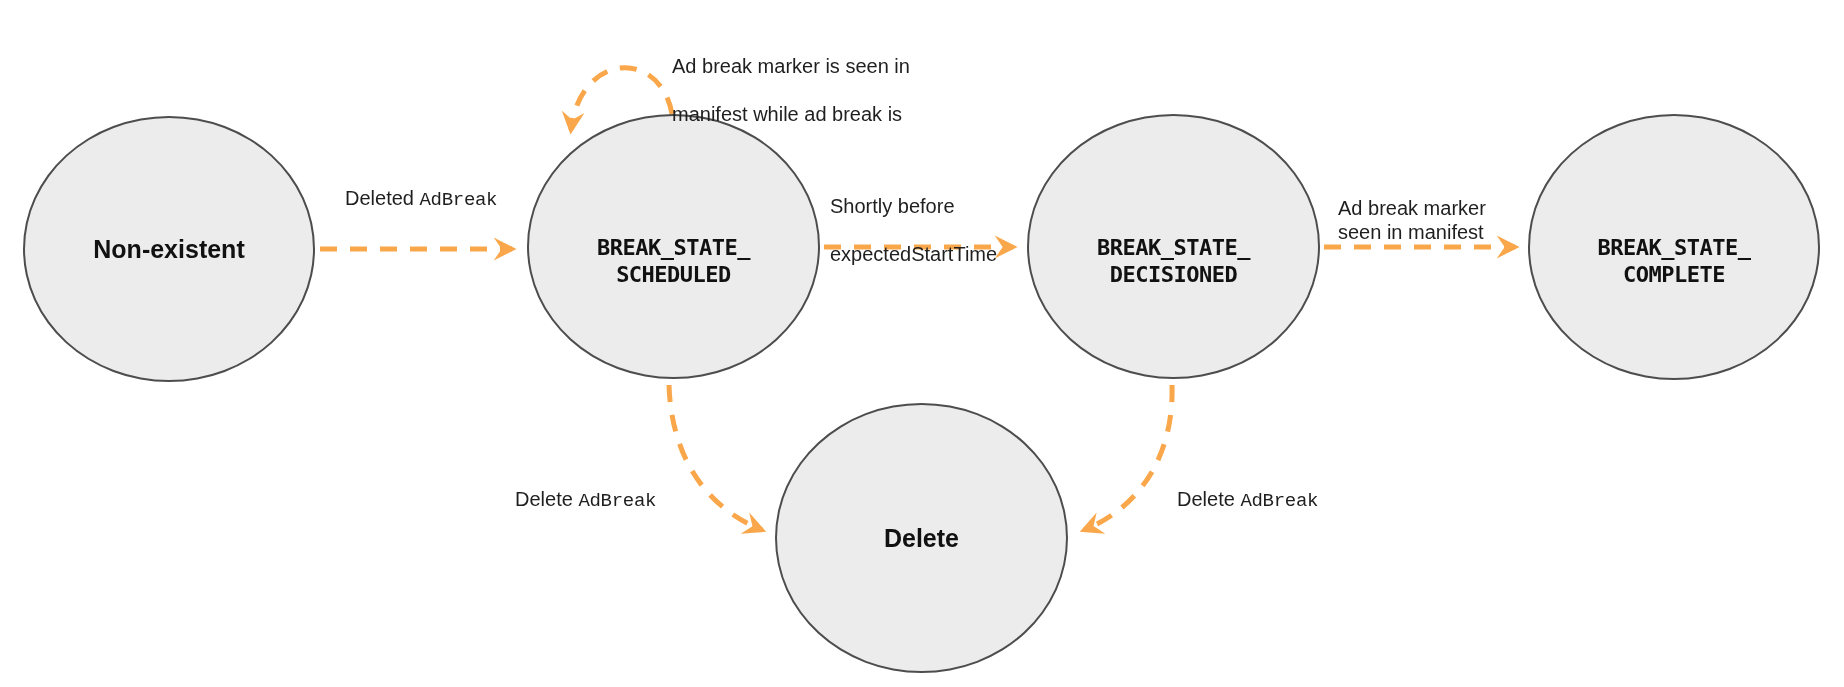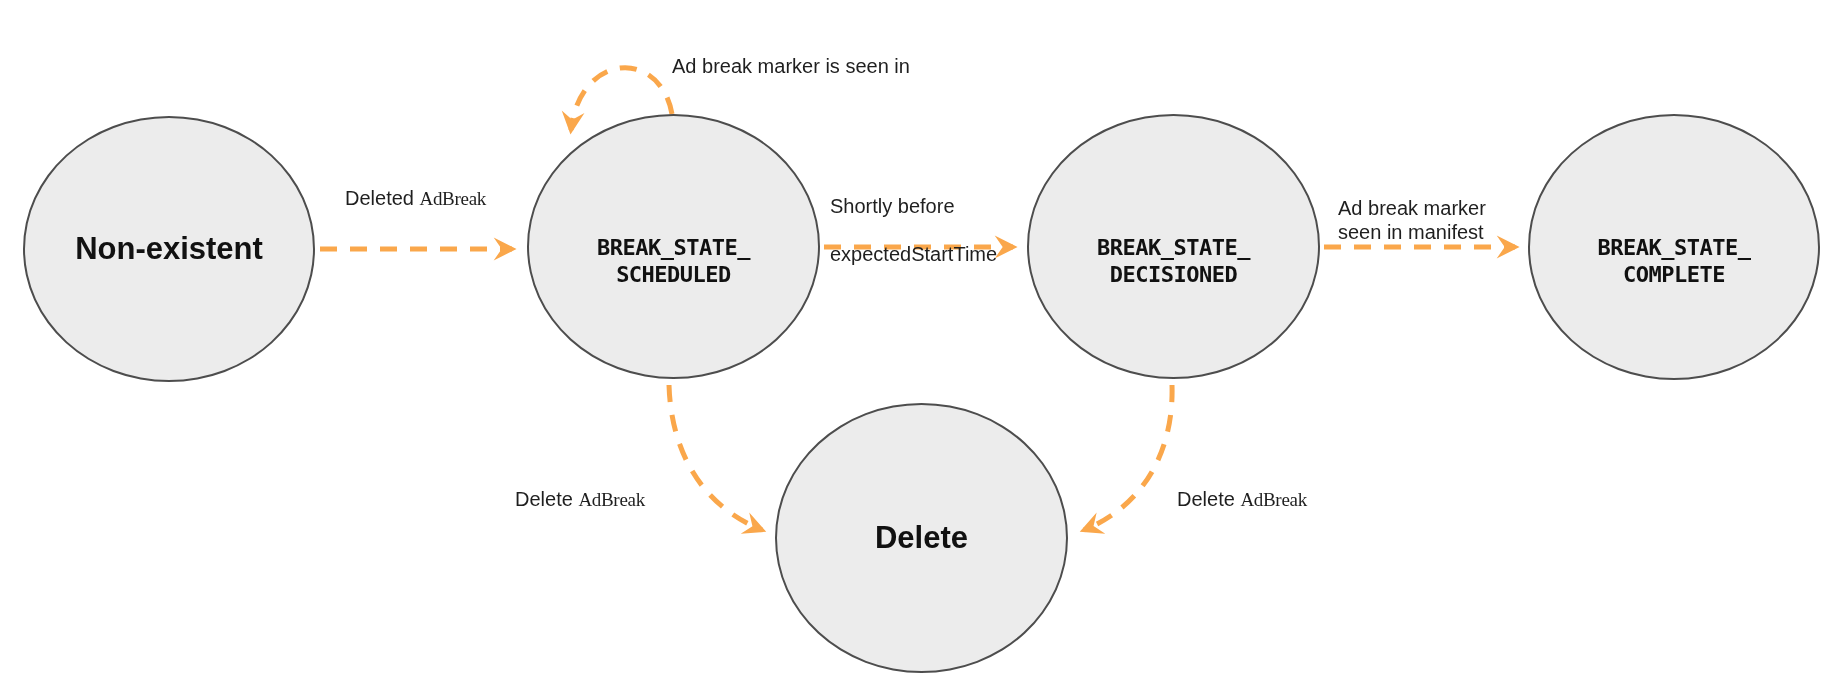--- a/index.html
+++ b/index.html
@@ -30,21 +30,21 @@
     justify-content: center;
     text-align: center;
   }
   .state-node .state-label {
     white-space: pre-line;
     color: #111111;
   }
   .label-sans-bold {
     font-family: "Liberation Sans", sans-serif;
     font-weight: bold;
-    font-size: 31px;
+    font-size: 25px;
   }
   .label-mono-bold {
     font-family: "DejaVu Sans Mono", monospace;
     font-weight: bold;
     font-size: 22px;
     line-height: 27px;
     letter-spacing: -0.5px;
     margin-top: 28px;
   }
 
@@ -56,21 +56,21 @@
 
   .edge-label {
     position: absolute;
     font-size: 20px;
     line-height: 24px;
     white-space: pre-line;
     color: #1f1f1f;
   }
   .edge-label .code,
   .edge-label.code-line {
-    font-family: Liberation Serif, serif;
+    font-family: Liberation Mono, monospace;
     font-size: 19px;
     letter-spacing: -0.3px;
   }
   .nowrap { white-space: nowrap; }
 
   .lbl-create       { left: 345px;  top: 186px; }
   .lbl-self-loop    { left: 672px;  top: 30px;  }
   .lbl-shortly      { left: 830px;  top: 170px; }
   .lbl-marker-seen  { left: 1338px; top: 172px; }
   .lbl-delete-left  { left: 515px;  top: 487px; }
@@ -119,20 +119,21 @@
   <div class="state-node node-deleted">
     <span class="state-label label-sans-bold">Delete</span>
   </div>
 
   <div class="edge-label nowrap lbl-create">
     <span>Deleted </span><span class="code">AdBreak</span>
   </div>
 
   <div class="edge-label lbl-self-loop">
     <div class="nowrap">Ad break marker is seen in</div>
+    <div class="nowrap">manifest while ad break is</div>
   </div>
 
   <div class="edge-label lbl-shortly">
     <div class="nowrap">Shortly before</div>
     <div class="nowrap code-line">expectedStartTime</div>
   </div>
 
   <div class="edge-label lbl-marker-seen">
     <span>Ad break marker
 seen in manifest</span>

